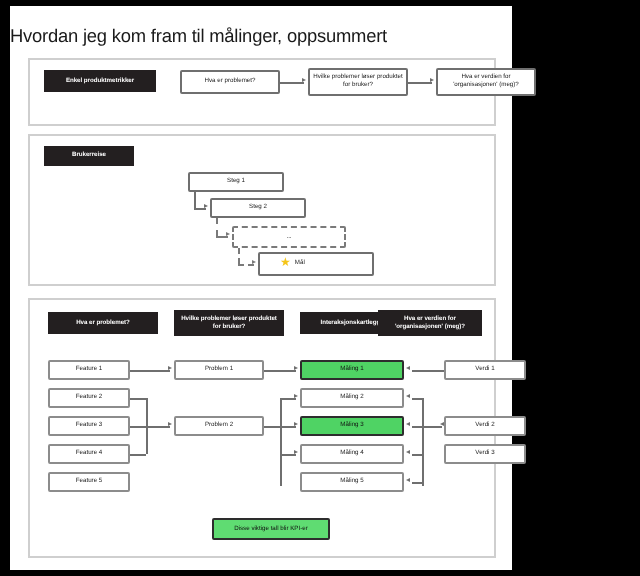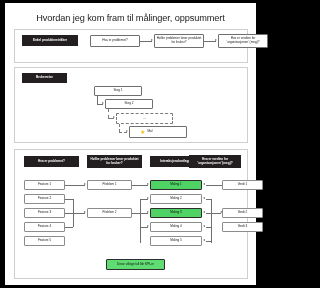--- a/index.html
+++ b/index.html
@@ -10,21 +10,20 @@
     overflow:hidden;
   }
   .canvas{
     position:absolute;left:5px;top:3px;
     width:251px;height:282px;
     background:#ffffff;
     box-sizing:border-box;
   }
   .title{
     position:absolute;left:0;top:10px;width:251px;
-    text-align:center;
     font-size:9.2px;
     color:#1a1a1a;
     letter-spacing:-0.1px;
     white-space:nowrap;
   }
 
   
   .panel{
     position:absolute;
     border:1px solid #cfcfcf;

